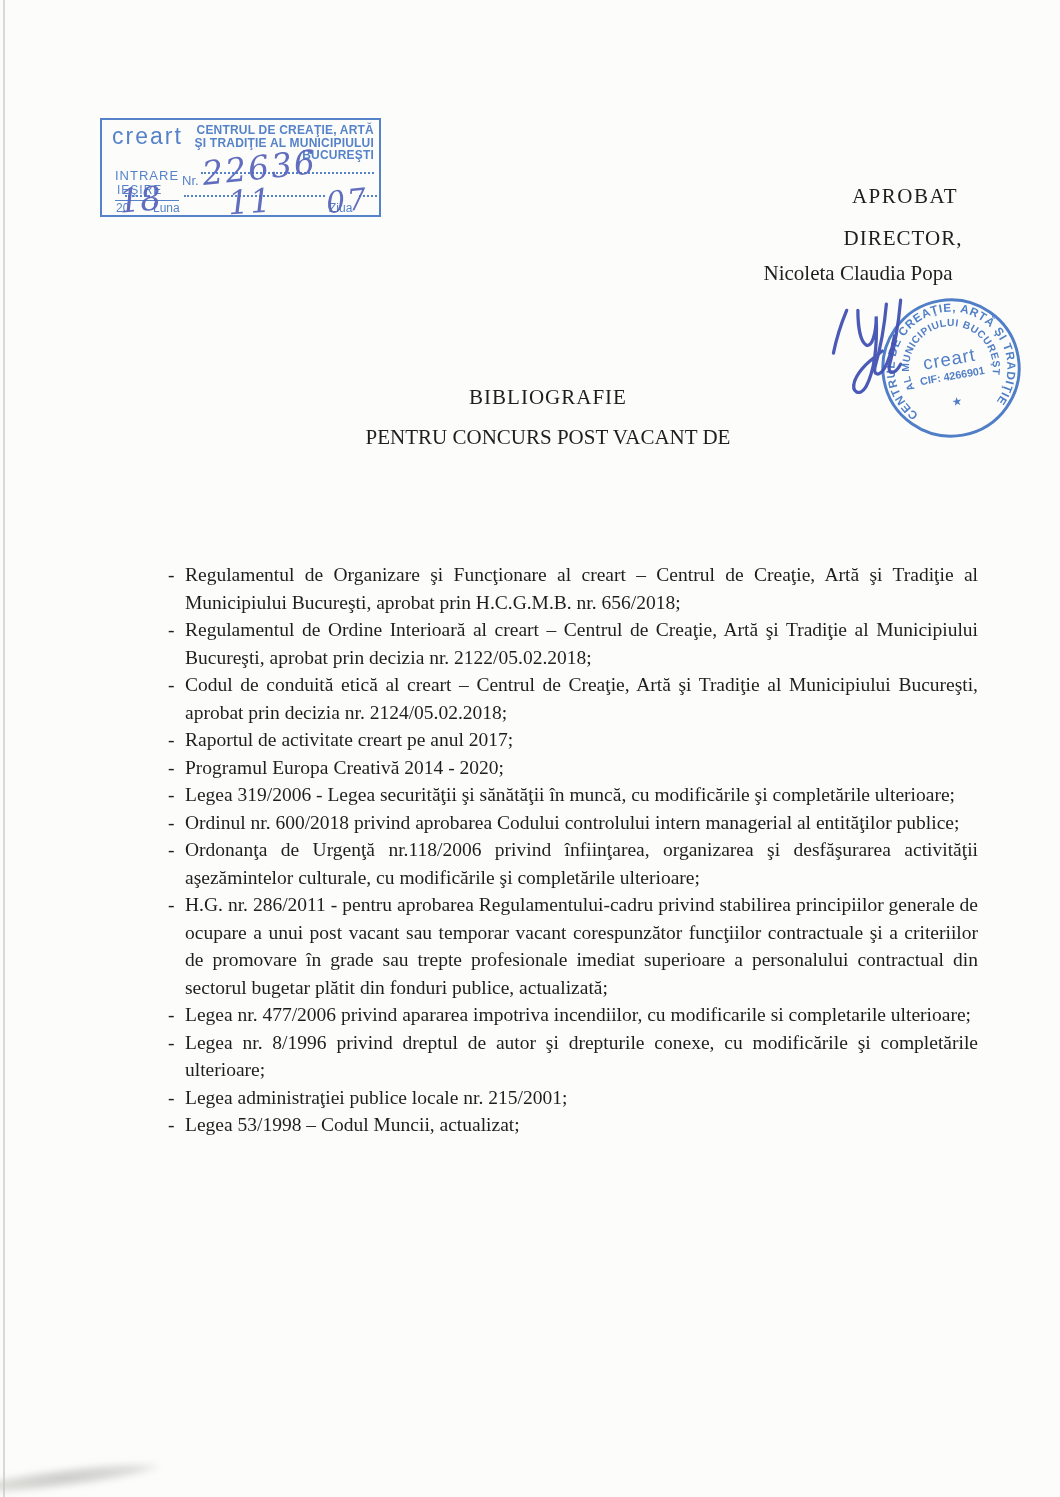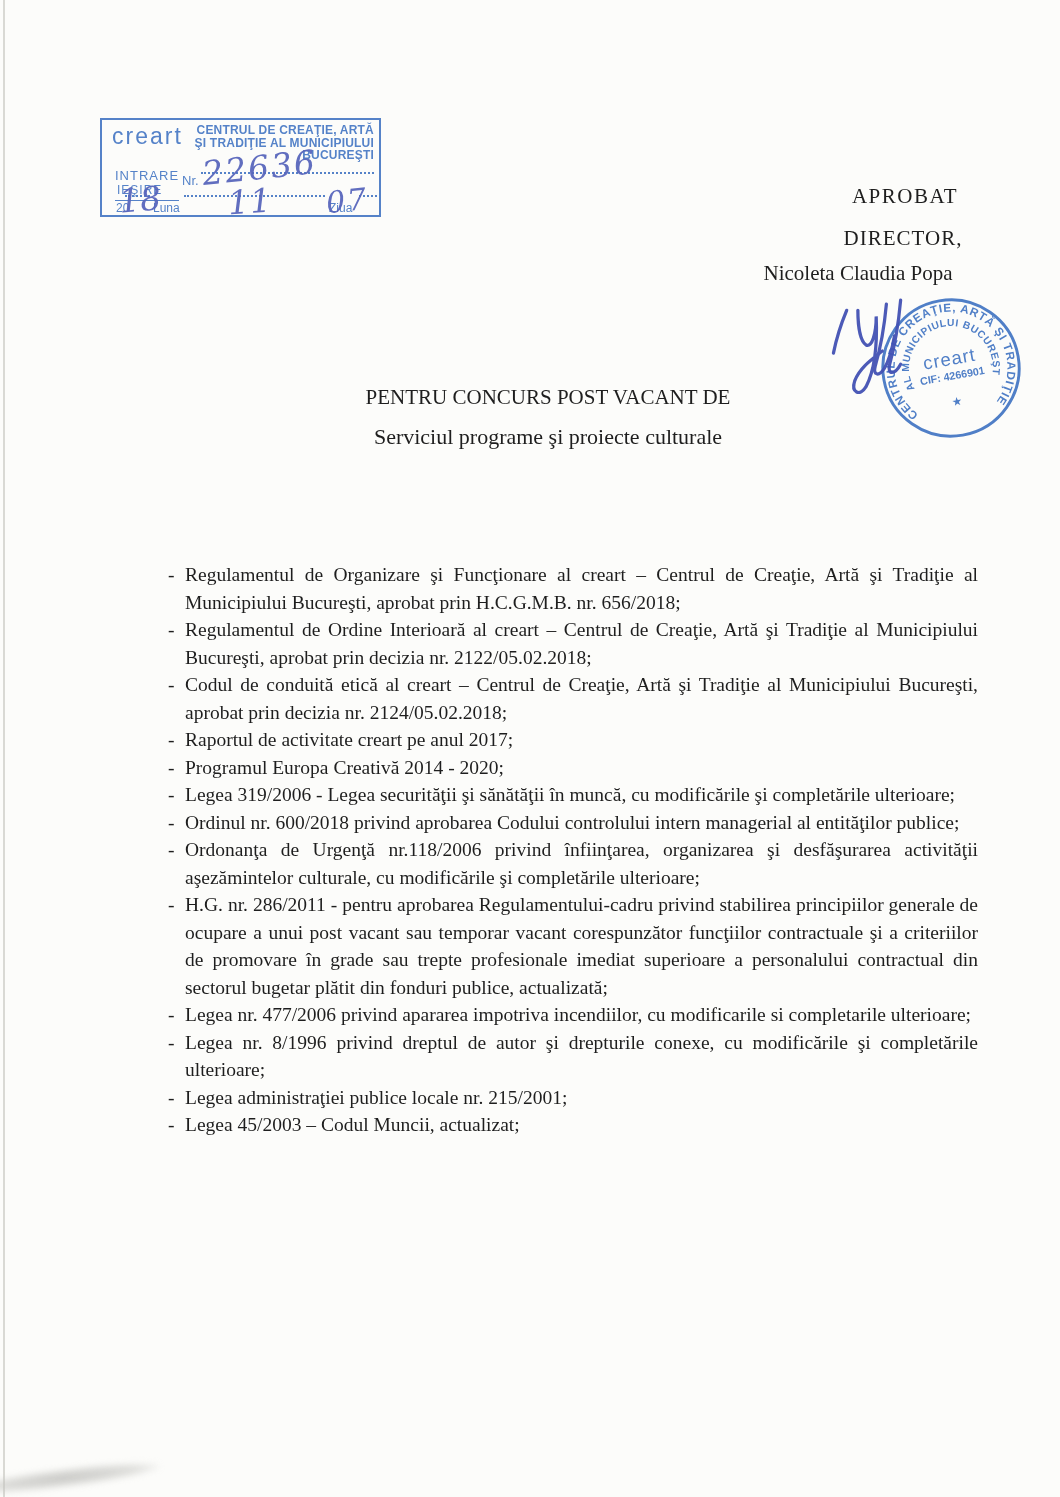--- a/index.html
+++ b/index.html
@@ -131,22 +131,22 @@
       <g fill="none" stroke="currentColor" stroke-width="3.2" stroke-linecap="round">
         <path d="M14,60 C17,45 22,30 27,18"></path>
         <path d="M38,18 C38,32 40,48 46,52 C52,55 56,40 56,24 C57,48 55,76 46,93 C40,103 31,99 35,87 C40,74 52,66 62,58"></path>
         <path d="M66,12 C64,34 60,56 55,73 C53,81 58,84 64,75 C69,67 72,54 74,43"></path>
         <path d="M80,8 C78,30 74,54 69,72 C67,81 74,82 80,71"></path>
       </g>
     </svg>
   </div>
 
   <div class="title-block">
+    <div class="title-line t1">BIBLIOGRAFIE</div>
     <div class="title-line t2">PENTRU CONCURS POST VACANT DE</div>
-    <div class="title-line t4">Serviciul programe şi proiecte culturale</div>
   </div>
 
   <div class="bib-list">
   <div class="bib-item">
     <span class="bib-dash">-</span>
     <span class="bib-text">Regulamentul de Organizare şi Funcţionare al creart – Centrul de Creaţie, Artă şi Tradiţie al Municipiului Bucureşti, aprobat prin H.C.G.M.B. nr. 656/2018;</span>
   </div>
 
   <div class="bib-item">
     <span class="bib-dash">-</span>
@@ -198,18 +198,18 @@
     <span class="bib-text">Legea nr. 8/1996 privind dreptul de autor şi drepturile conexe, cu modificările şi completările ulterioare;</span>
   </div>
 
   <div class="bib-item">
     <span class="bib-dash">-</span>
     <span class="bib-text">Legea administraţiei publice locale nr. 215/2001;</span>
   </div>
 
   <div class="bib-item">
     <span class="bib-dash">-</span>
-    <span class="bib-text">Legea 45/2003 – Codul Muncii, actualizat;</span>
+    <span class="bib-text">Legea 53/1998 – Codul Muncii, actualizat;</span>
   </div>
 </div>
 
   <div class="scan-smudge"></div>
 </div>
 
 </body></html>

